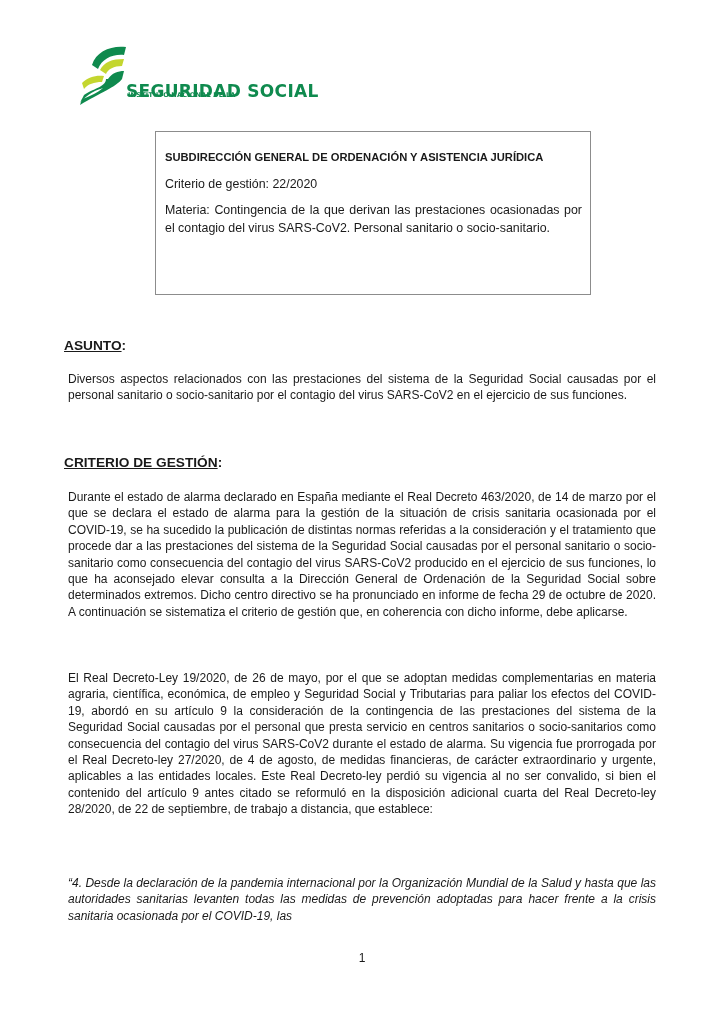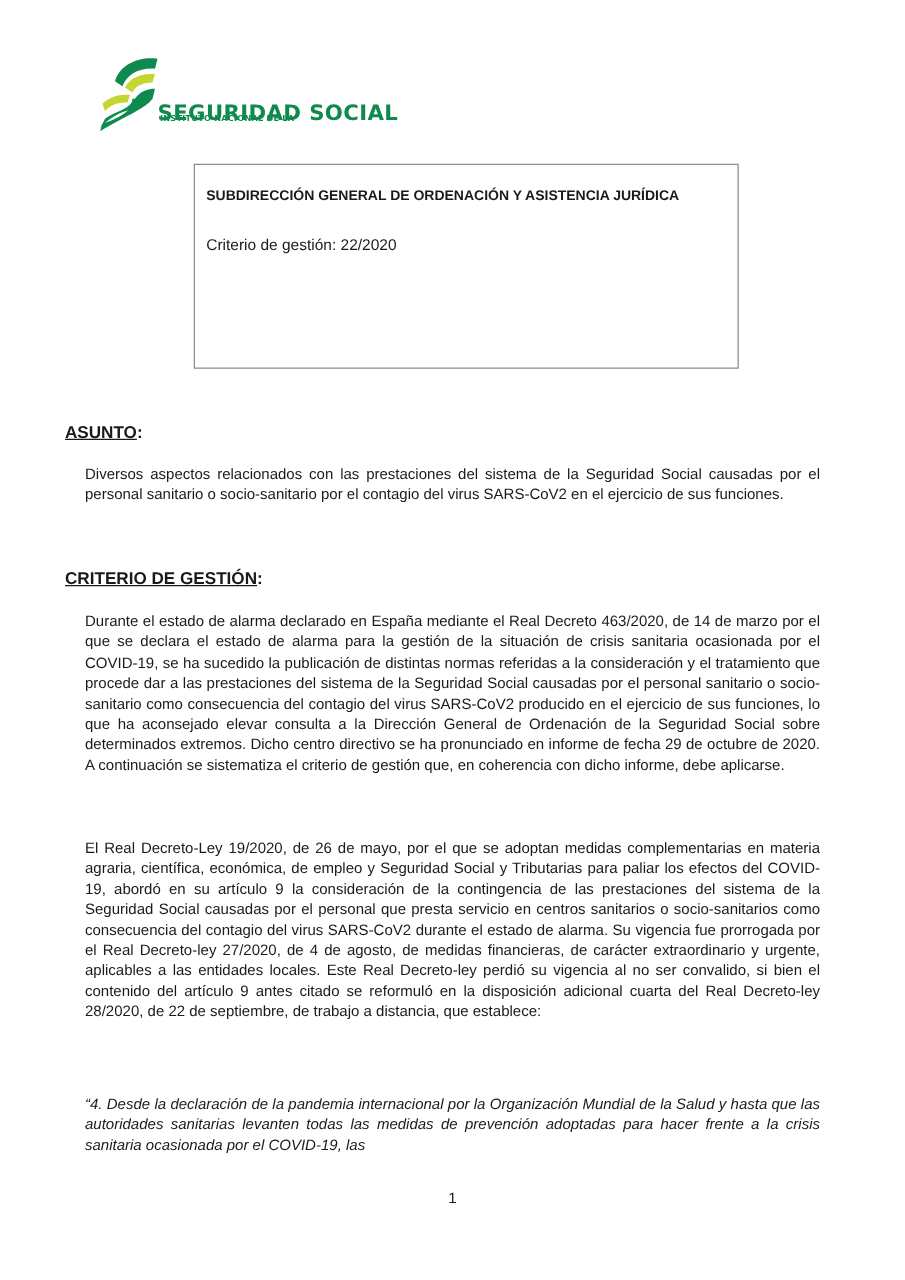--- a/index.html
+++ b/index.html
@@ -52,21 +52,21 @@
       width: 436px;
       height: 164px;
       border: 1px solid #8c8c8c;
       box-sizing: border-box;
       padding: 19px 8px 0 9px;
       font-size: 12.4px;
     }
     .info-box .box-title {
       font-weight: bold;
       font-size: 11.2px;
-      margin-bottom: 26px;
+      margin-bottom: 14px;
       white-space: nowrap;
     }
     .info-box .box-line {
       margin-bottom: 12px;
       white-space: nowrap;
     }
     .info-box .box-subject {
       text-align: justify;
       line-height: 18px;
       margin-top: -2px;
@@ -74,21 +74,21 @@
     .content {
       position: absolute;
       left: 68px;
       width: 588px;
       font-size: 12px;
       line-height: 16.4px;
       text-align: justify;
     }
     .heading {
       position: absolute;
-      left: 52px;
+      left: 64px;
       font-weight: bold;
       font-size: 13.7px;
     }
     .heading .u { text-decoration: underline; }
     .italic { font-style: italic; }
     .page-number {
       position: absolute;
       left: 0;
       width: 724px;
       top: 951px;
@@ -111,20 +111,21 @@
     <path d="M2 60 C8 52, 18 46, 30 44 C34 43, 36 40, 36 36 L28 36 C28 44, 14 46, 6 52 Z" fill="#0f8a4e"></path>
     <path d="M30 36 C34 30, 40 28, 46 28 L44 36 C38 44, 22 50, 2 62 L4 56 C16 52, 28 46, 30 36 Z" fill="#0f8a4e"></path>
   </svg>
   <span class="logo-small">INSTITUTO NACIONAL DE LA</span>
   <span class="logo-big">SEGURIDAD SOCIAL</span>
 </div>
 
 <div class="info-box">
   <div class="box-title">SUBDIRECCIÓN GENERAL DE ORDENACIÓN Y ASISTENCIA JURÍDICA</div>
   <div class="box-line">Criterio de gestión: 22/2020</div>
+  <div class="box-subject">Materia: Contingencia de la que derivan las prestaciones ocasionadas por el contagio del virus SARS-CoV2. Personal sanitario o socio-sanitario.</div>
 </div>
 
 <div class="heading" style="top:338px;">
   <span class="u">ASUNTO</span><span>:</span>
 </div>
 
 <div class="content" style="top:371px;">Diversos aspectos relacionados con las prestaciones del sistema de la Seguridad Social causadas por el personal sanitario o socio-sanitario por el contagio del virus SARS-CoV2 en el ejercicio de sus funciones.</div>
 
 <div class="heading" style="top:455px;">
   <span class="u">CRITERIO DE GESTIÓN</span><span>:</span>

